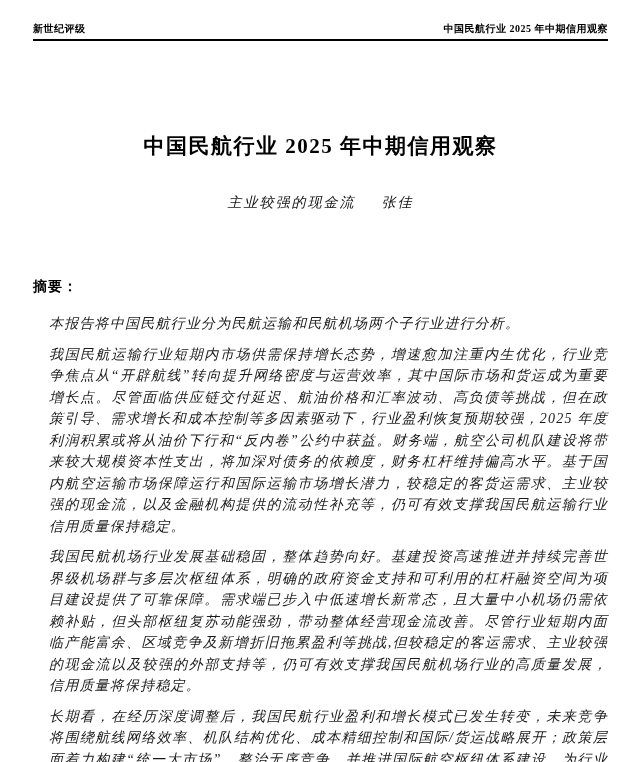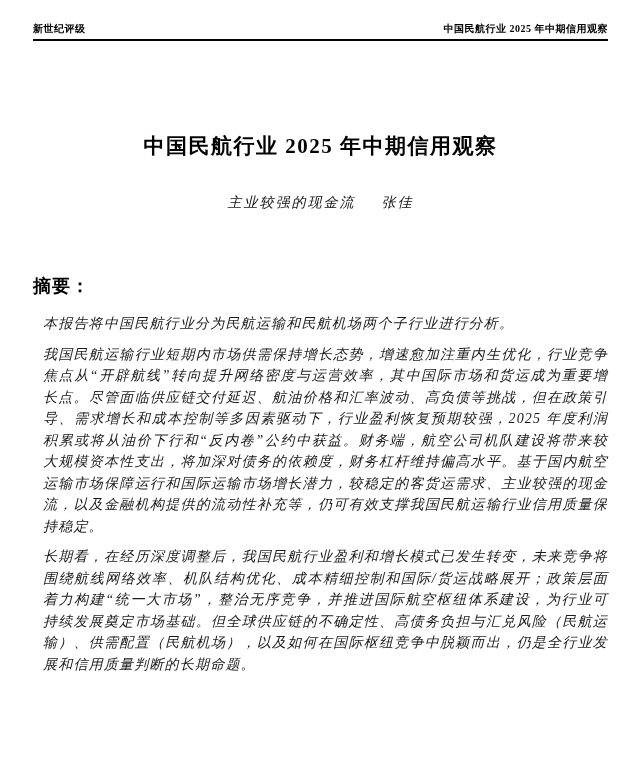--- a/index.html
+++ b/index.html
@@ -61,29 +61,29 @@
     color: #141414;
     letter-spacing: 2px;
   }
   .byline-author {
     margin-left: 26px;
   }
   
   .abstract-heading {
     margin: 62px 0 0 0;
     font-family: "Liberation Sans", "DejaVu Sans", sans-serif;
-    font-size: 18px;
+    font-size: 14px;
     line-height: 24px;
     font-weight: bold;
     color: #000000;
     letter-spacing: 1px;
   }
   
   .body-para {
-    margin: 15px 0 0 10px;
+    margin: 15px 0 0 16px;
     font-size: 14px;
     line-height: 21.5px;
     letter-spacing: 1.2px;
     text-align: justify;
     text-justify: inter-ideograph;
     font-style: italic;
     color: #1a1a1a;
   }
   .body-para + .body-para {
     margin-top: 9px;
@@ -105,16 +105,17 @@
   <div class="byline">
     <span class="byline-department">主业较强的现金流</span><span class="byline-author">张佳</span>
   </div>
 
   <h2 class="abstract-heading">摘要：</h2>
 
   <p class="body-para">本报告将中国民航行业分为民航运输和民航机场两个子行业进行分析。</p>
 
   <p class="body-para">我国民航运输行业短期内市场供需保持增长态势，增速愈加注重内生优化，行业竞争焦点从“开辟航线”转向提升网络密度与运营效率，其中国际市场和货运成为重要增长点。尽管面临供应链交付延迟、航油价格和汇率波动、高负债等挑战，但在政策引导、需求增长和成本控制等多因素驱动下，行业盈利恢复预期较强，2025 年度利润积累或将从油价下行和“反内卷”公约中获益。财务端，航空公司机队建设将带来较大规模资本性支出，将加深对债务的依赖度，财务杠杆维持偏高水平。基于国内航空运输市场保障运行和国际运输市场增长潜力，较稳定的客货运需求、主业较强的现金流，以及金融机构提供的流动性补充等，仍可有效支撑我国民航运输行业信用质量保持稳定。</p>
 
+  <p class="body-para">我国民航机场行业发展基础稳固，整体趋势向好。基建投资高速推进并持续完善世界级机场群与多层次枢纽体系，明确的政府资金支持和可利用的杠杆融资空间为项目建设提供了可靠保障。需求端已步入中低速增长新常态，且大量中小机场仍需依赖补贴，但头部枢纽复苏动能强劲，带动整体经营现金流改善。尽管行业短期内面临产能富余、区域竞争及新增折旧拖累盈利等挑战,但较稳定的客运需求、主业较强的现金流以及较强的外部支持等，仍可有效支撑我国民航机场行业的高质量发展，信用质量将保持稳定。</p>
 
   <p class="body-para">长期看，在经历深度调整后，我国民航行业盈利和增长模式已发生转变，未来竞争将围绕航线网络效率、机队结构优化、成本精细控制和国际/货运战略展开；政策层面着力构建“统一大市场”，整治无序竞争，并推进国际航空枢纽体系建设，为行业可持续发展奠定市场基础。但全球供应链的不确定性、高债务负担与汇兑风险（民航运输）、供需配置（民航机场），以及如何在国际枢纽竞争中脱颖而出，仍是全行业发展和信用质量判断的长期命题。</p>
 
 </div>
 
 </body></html>

